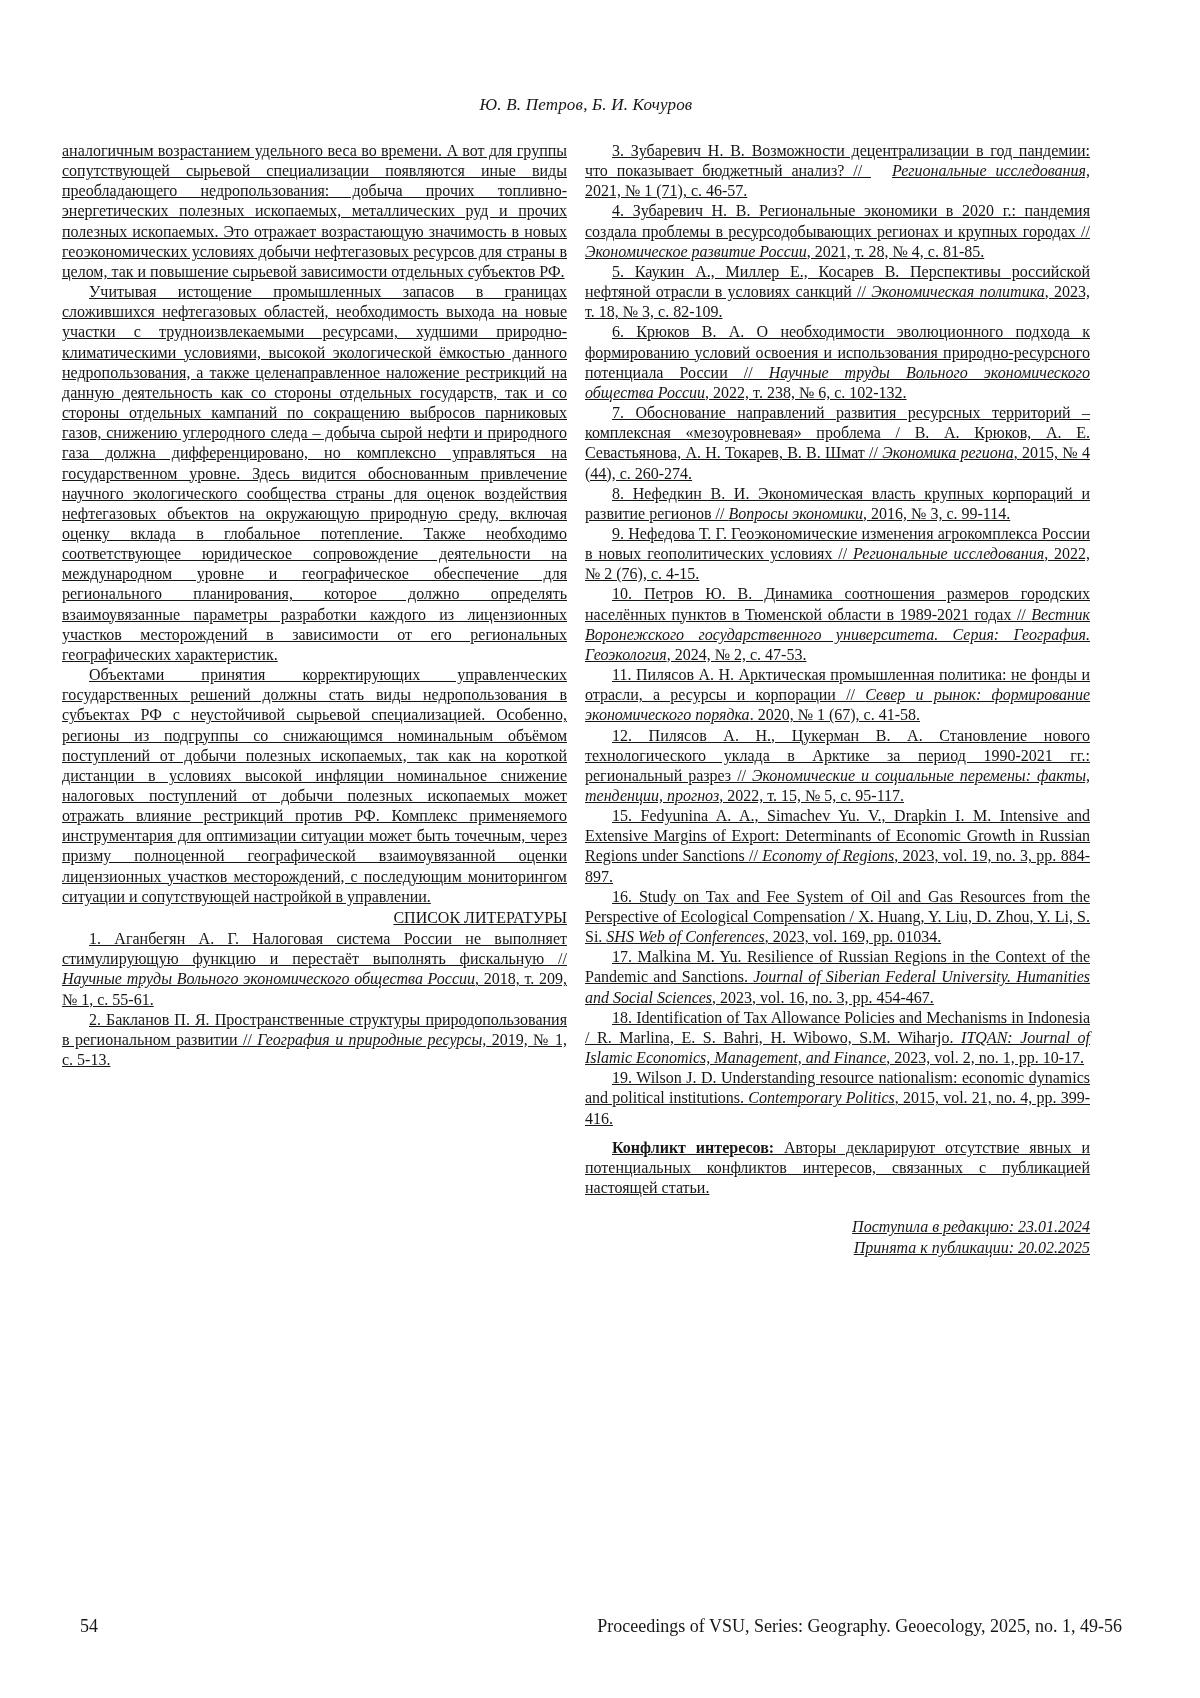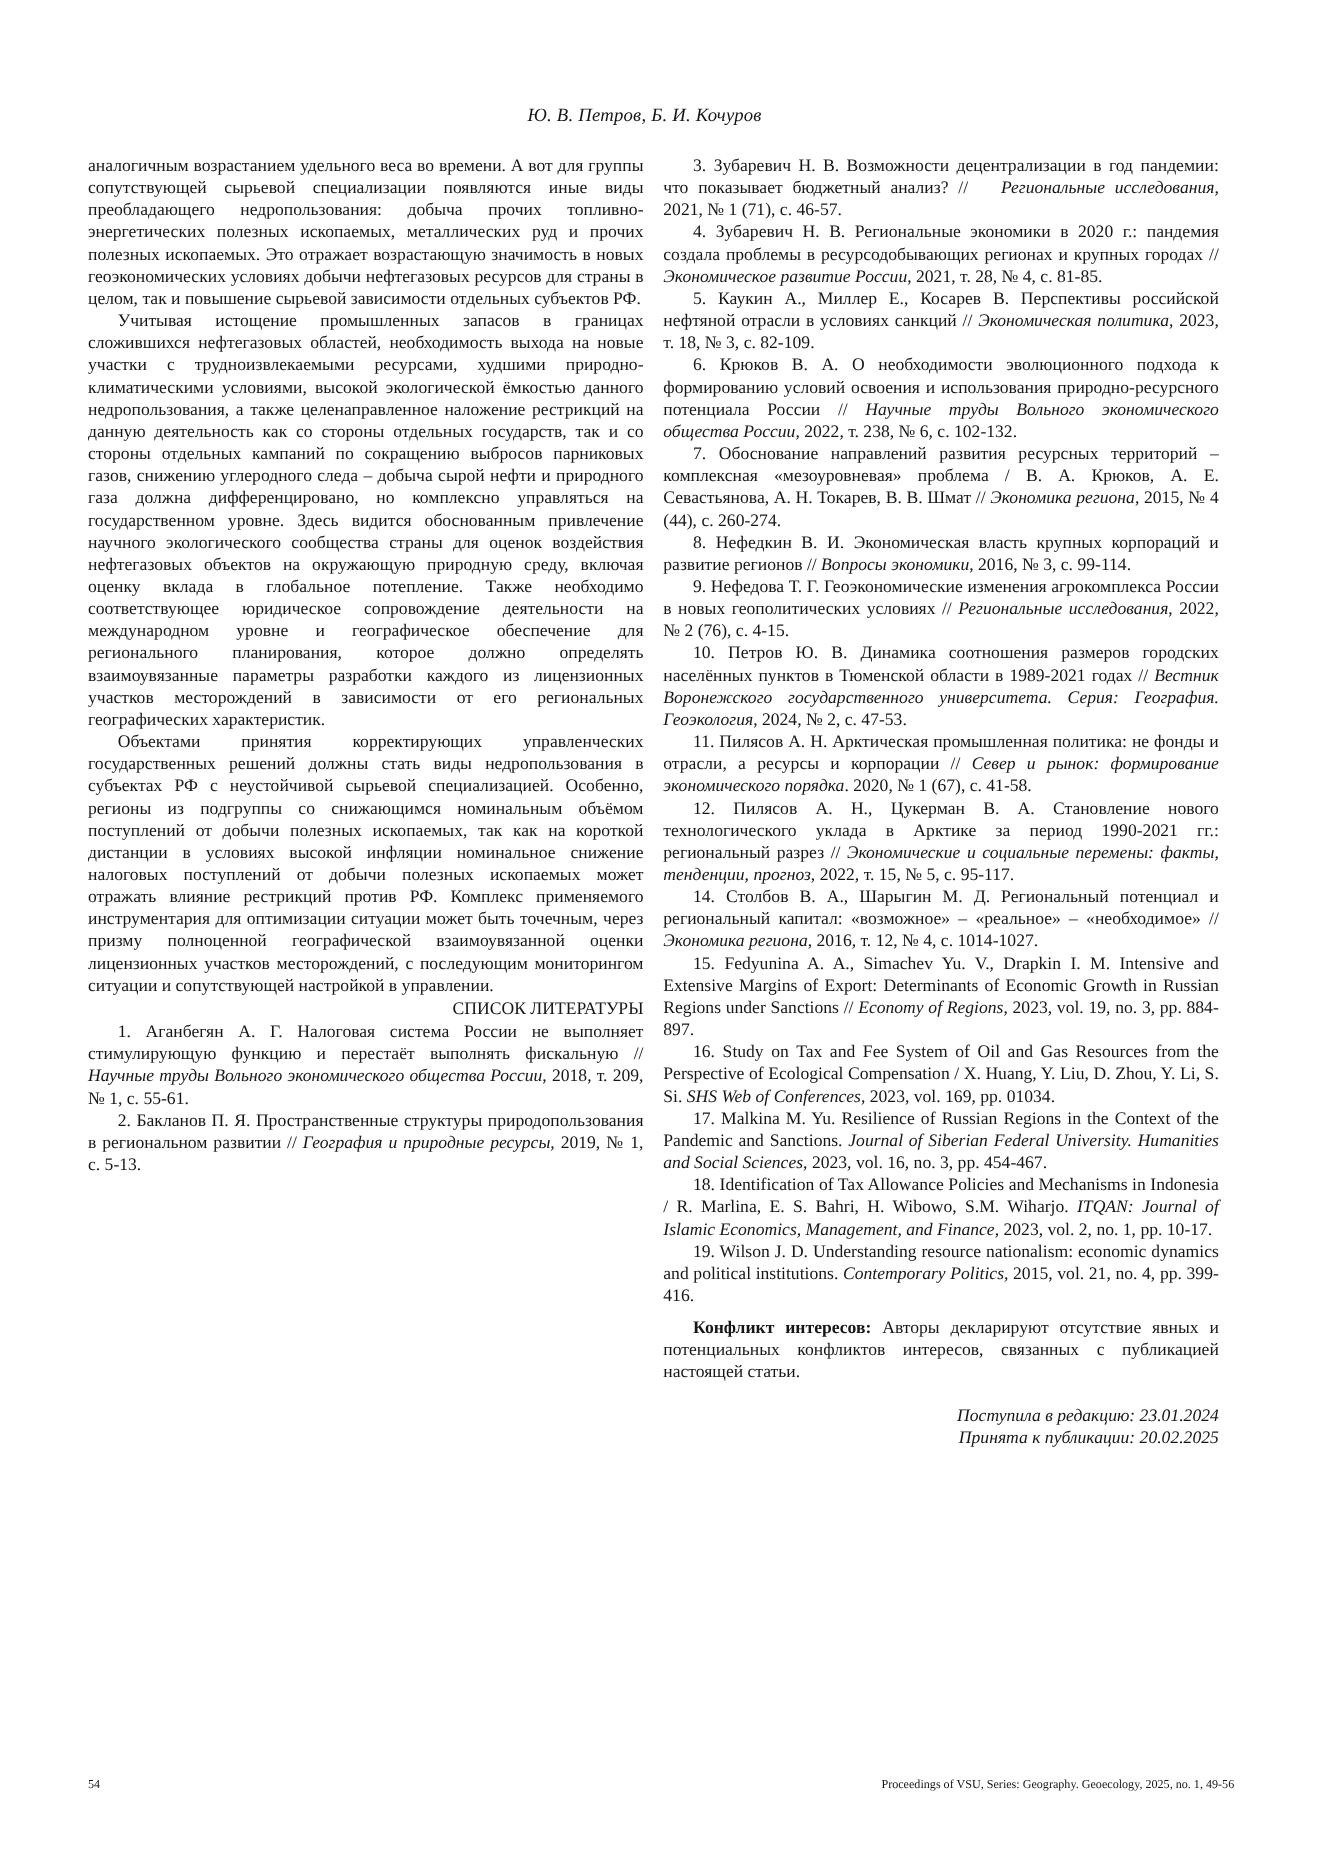--- a/index.html
+++ b/index.html
@@ -15,24 +15,25 @@
   .running-head {
     position: absolute;
     top: 95px; left: 0; width: 100%;
     text-align: center;
     font-style: italic;
     font-size: 17px;
     letter-spacing: 0.2px;
   }
   .columns {
     position: absolute;
-    top: 141px; left: 80px;
+    top: 141px; left: 62px;
     width: 1042px;
     display: flex;
     gap: 18px;
+    text-decoration: underline;
   }
   .col {
     width: 505px;
     font-size: 16px;
     line-height: 1.26;
     text-align: justify;
     hyphens: auto;
     -webkit-hyphens: auto;
   }
   p { margin: 0; }
@@ -46,21 +47,21 @@
     text-align: right;
     font-style: italic;
   }
   .dates div { line-height: 1.3; }
   .footer {
     position: absolute;
     top: 1616px; left: 80px;
     width: 1042px;
     display: flex;
     justify-content: space-between;
-    font-size: 11px;
+    font-size: 18px;
   }
 </style>
 </head>
 <body>
 
 <div class="page" data-name="journal-page">
 
   <div class="running-head" data-name="running-head-authors">Ю. В. Петров, Б. И. Кочуров</div>
 
   <div class="columns" data-name="two-column-layout">
@@ -83,21 +84,20 @@
           <p class="ref-par" data-name="reference-item"><span>3. Зубаревич Н. В. Возможности децентрализации в год пандемии: что показывает бюджетный анализ? // </span><span style="font-style: italic; margin-left: 21px;">Региональные исследования,</span><span> 2021, № 1 (71), с. 46-57.</span></p>
           <p class="ref-par" data-name="reference-item"><span>4. Зубаревич Н. В. Региональные экономики в 2020 г.: пандемия создала проблемы в ресурсодобывающих регионах и крупных городах // </span><span style="font-style: italic;">Экономическое развитие России</span><span>, 2021, т. 28, № 4, с. 81-85.</span></p>
           <p class="ref-par" data-name="reference-item"><span>5. Каукин А., Миллер Е., Косарев В. Перспективы российской нефтяной отрасли в условиях санкций // </span><span style="font-style: italic;">Экономическая политика</span><span>, 2023, т. 18, № 3, с. 82-109.</span></p>
           <p class="ref-par" data-name="reference-item"><span>6. Крюков В. А. О необходимости эволюционного подхода к формированию условий освоения и использования природно-ресурсного потенциала России // </span><span style="font-style: italic;">Научные труды Вольного экономического общества России</span><span>, 2022, т. 238, № 6, с. 102-132.</span></p>
           <p class="ref-par" data-name="reference-item"><span>7. Обоснование направлений развития ресурсных территорий – комплексная «мезоуровневая» проблема / В. А. Крюков, А. Е. Севастьянова, А. Н. Токарев, В. В. Шмат // </span><span style="font-style: italic;">Экономика региона</span><span>, 2015, № 4 (44), с. 260-274.</span></p>
           <p class="ref-par" data-name="reference-item"><span>8. Нефедкин В. И. Экономическая власть крупных корпораций и развитие регионов // </span><span style="font-style: italic;">Вопросы экономики</span><span>, 2016, № 3, с. 99-114.</span></p>
           <p class="ref-par" data-name="reference-item"><span>9. Нефедова Т. Г. Геоэкономические изменения агрокомплекса России в новых геополитических условиях // </span><span style="font-style: italic;">Региональные исследования</span><span>, 2022, № 2 (76), с. 4-15.</span></p>
           <p class="ref-par" data-name="reference-item"><span>10. Петров Ю. В. Динамика соотношения размеров городских населённых пунктов в Тюменской области в 1989-2021 годах // </span><span style="font-style: italic;">Вестник Воронежского государственного университета. Серия: География. Геоэкология</span><span>, 2024, № 2, с. 47-53.</span></p>
           <p class="ref-par" data-name="reference-item"><span>11. Пилясов А. Н. Арктическая промышленная политика: не фонды и отрасли, а ресурсы и корпорации // </span><span style="font-style: italic;">Север и рынок: формирование экономического порядка</span><span>. 2020, № 1 (67), с. 41-58.</span></p>
           <p class="ref-par" data-name="reference-item"><span>12. Пилясов А. Н., Цукерман В. А. Становление нового технологического уклада в Арктике за период 1990-2021 гг.: региональный разрез // </span><span style="font-style: italic;">Экономические и социальные перемены: факты, тенденции, прогноз</span><span>, 2022, т. 15, № 5, с. 95-117.</span></p>
-          <p class="ref-par" data-name="reference-item"><span>14. Столбов В. А., Шарыгин М. Д. Региональный потенциал и региональный капитал: «возможное» – «реальное» – «необходимое» // </span><span style="font-style: italic;">Экономика региона</span><span>, 2016, т. 12, № 4, с. 1014-1027.</span></p>
           <p class="ref-par" data-name="reference-item"><span>15. Fedyunina A. A., Simachev Yu. V., Drapkin I. M. Intensive and Extensive Margins of Export: Determinants of Economic Growth in Russian Regions under Sanctions // </span><span style="font-style: italic; margin-top: 44px;">Economy of Regions</span><span>, 2023, vol. 19, no. 3, pp. 884-897.</span></p>
           <p class="ref-par" data-name="reference-item"><span>16. Study on Tax and Fee System of Oil and Gas Resources from the Perspective of Ecological Compensation / X. Huang, Y. Liu, D. Zhou, Y. Li, S. Si. </span><span style="font-style: italic;">SHS Web of Conferences</span><span>, 2023, vol. 169, pp. 01034.</span></p>
           <p class="ref-par" data-name="reference-item"><span>17. Malkina M. Yu. Resilience of Russian Regions in the Context of the Pandemic and Sanctions. </span><span style="font-style: italic;">Journal of Siberian Federal University. Humanities and Social Sciences</span><span>, 2023, vol. 16, no. 3, pp. 454-467.</span></p>
           <p class="ref-par" data-name="reference-item"><span>18. Identification of Tax Allowance Policies and Mechanisms in Indonesia / R. Marlina, E. S. Bahri, H. Wibowo, S.M. Wiharjo. </span><span style="font-style: italic;">ITQAN: Journal of Islamic Economics, Management, and Finance</span><span>, 2023, vol. 2, no. 1, pp. 10-17.</span></p>
           <p class="ref-par" data-name="reference-item"><span>19. Wilson J. D. Understanding resource nationalism: economic dynamics and political institutions. </span><span style="font-style: italic;">Contemporary Politics</span><span>, 2015, vol. 21, no. 4, pp. 399-416.</span></p>
         </div>
       <p class="conflict" data-name="conflict-of-interest-paragraph"><span style="font-weight: bold;">Конфликт интересов:</span><span> Авторы декларируют отсутствие явных и потенциальных конфликтов интересов, связанных с публикацией настоящей статьи.</span></p>
       <div class="dates" data-name="submission-dates">
         <div data-name="received-date">Поступила в редакцию: 23.01.2024</div>
         <div data-name="accepted-date">Принята к публикации: 20.02.2025</div>

